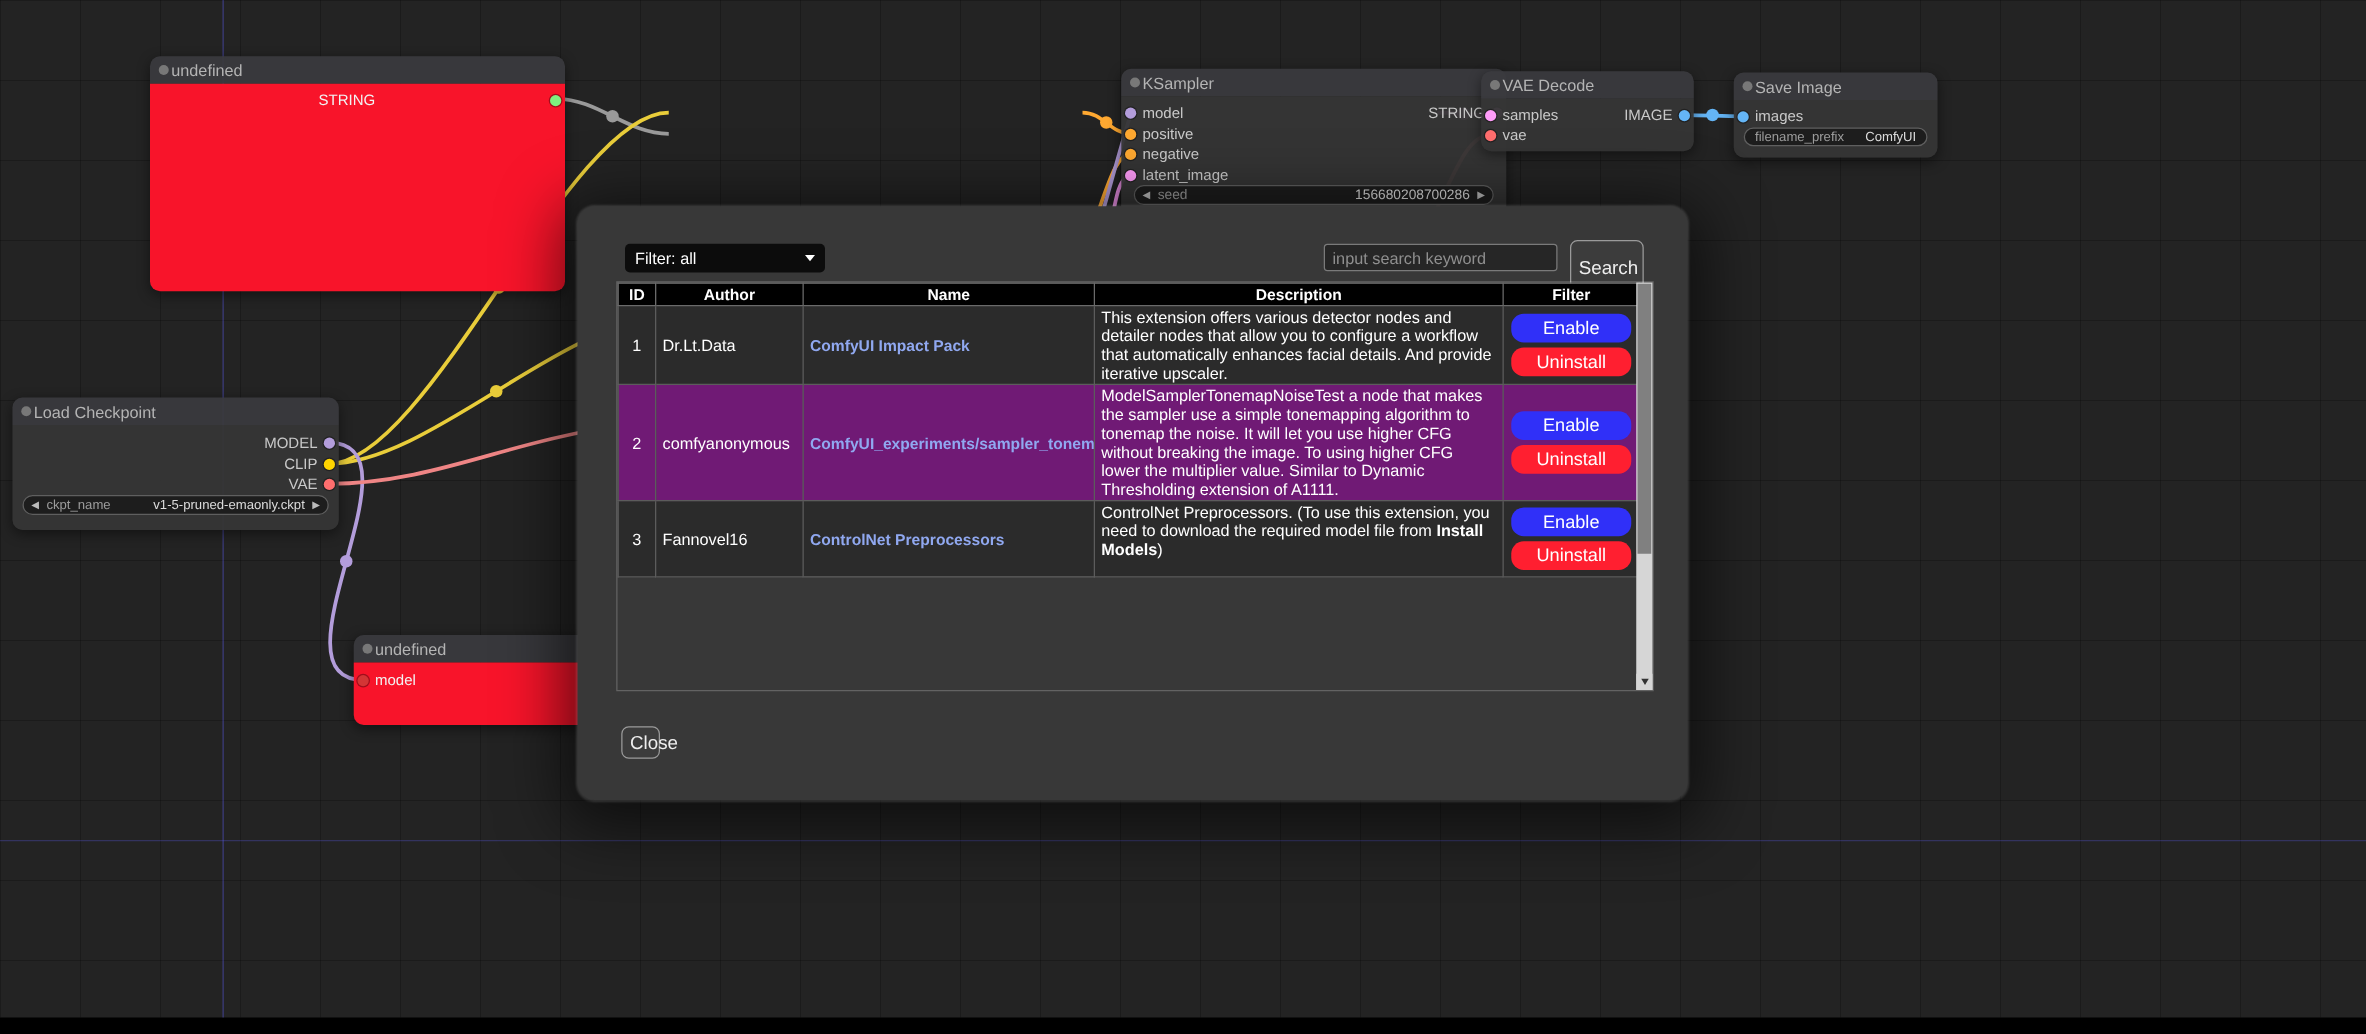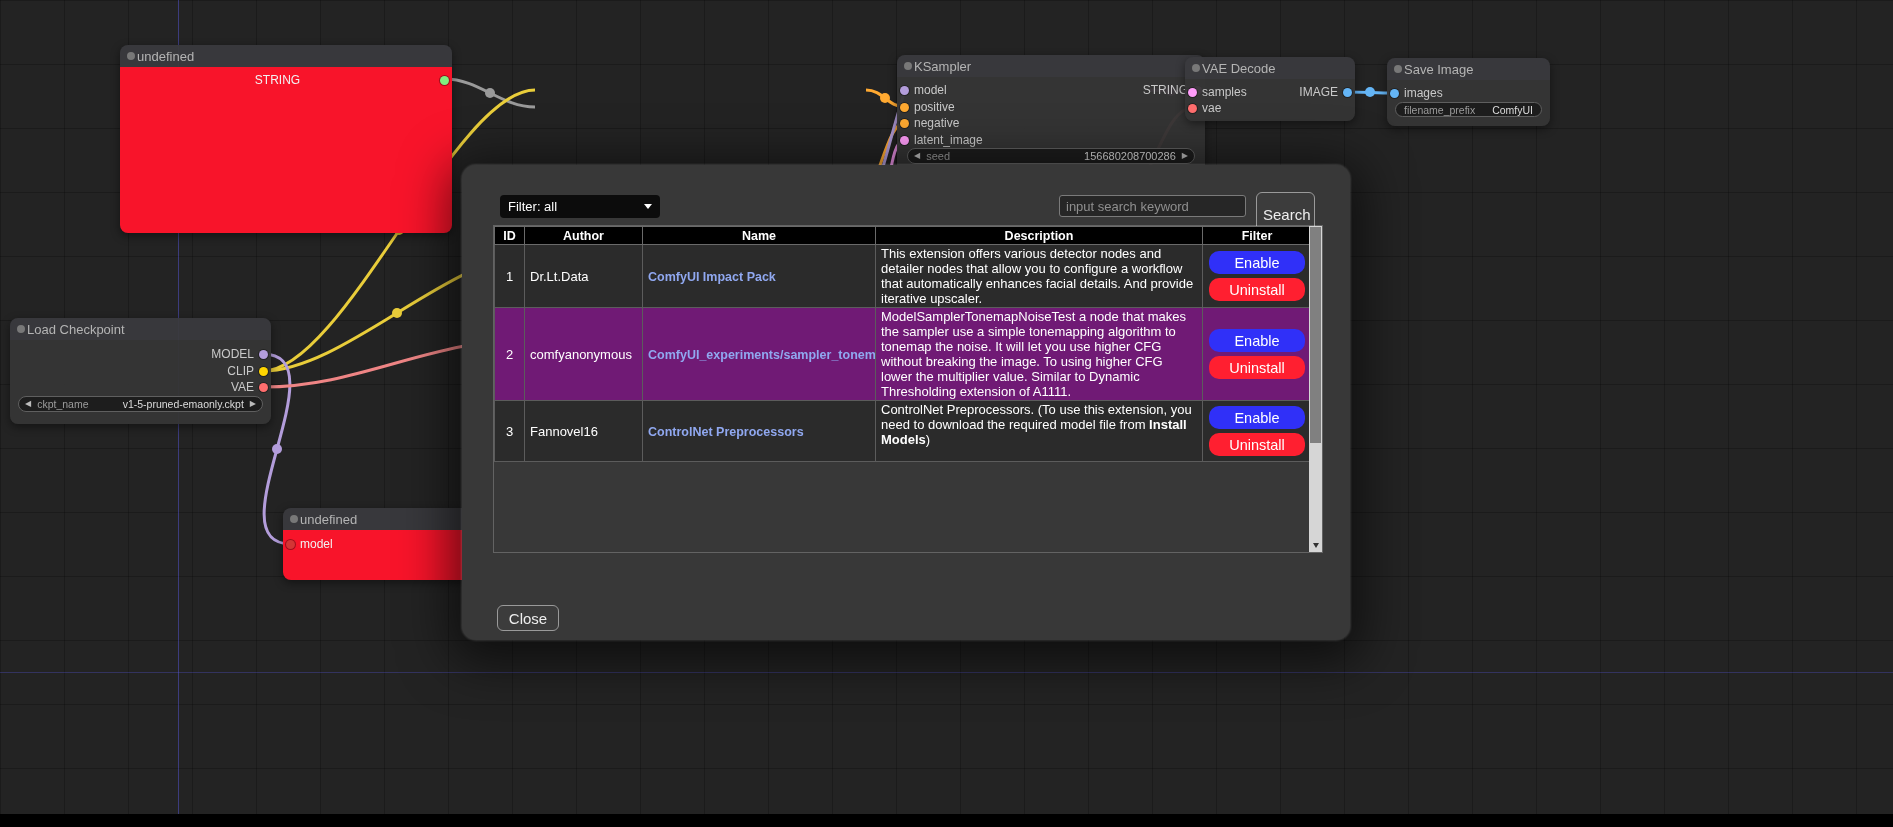--- a/index.html
+++ b/index.html
@@ -40,21 +40,21 @@
     box-shadow:0 0 2px 1px rgba(255,255,255,.14),0 10px 50px 12px rgba(0,0,0,.6);}
   .filter-select{position:absolute;left:38px;top:30px;width:160px;height:23px;background:#0c0c0c;border-radius:4px;
     display:flex;align-items:center;color:#fff;font-size:13px;padding:0 8px;box-sizing:border-box;}
   .filter-caret{margin-left:auto;width:0;height:0;border-left:4px solid transparent;border-right:4px solid transparent;border-top:5px solid #fff;}
   .search-input{position:absolute;left:597px;top:30px;width:187px;height:22px;background:#262626;border:1px solid #7a7a7a;
     border-radius:3px;color:#ddd;font-size:13px;padding:0 6px;box-sizing:border-box;font-family:"Liberation Sans",sans-serif;}
   .search-input::placeholder{color:#8f8f8f;}
   .ui-btn{background:#3c3c3c;border:1px solid #9a9a9a;border-radius:6px;color:#eee;font-size:15px;
     font-family:"Liberation Sans",sans-serif;cursor:pointer;}
   .search-btn{position:absolute;left:794px;top:27px;width:59px;height:44px;}
-  .close-btn{position:absolute;left:35px;top:440px;width:62px;height:26px;}
+  .close-btn{position:absolute;left:35px;top:416px;width:31px;height:26px;}
   .table-wrap{position:absolute;left:31px;top:60px;width:830px;height:328px;border:1px solid rgba(255,255,255,.22);box-sizing:border-box;}
   table.ext{border-collapse:collapse;table-layout:fixed;width:817px;}
   table.ext th{background:#000;color:#fff;font-size:12.5px;font-weight:bold;height:17px;border:1px solid #6a6a6a;padding:0;}
   table.ext td{border:1px solid #5c5c5c;color:#fff;font-size:13px;padding:1px 5px;}
   tr.row-odd td{background:#2b2b2b;}
   tr.row-even td{background:#701a75;}
   td.c-id{text-align:center;width:30px;}
   td.c-author{width:118px;}
   td.c-name{width:233px;overflow:hidden;}
   td.c-name a{color:#90a8f0;font-weight:bold;font-size:12.5px;text-decoration:none;white-space:nowrap;}

